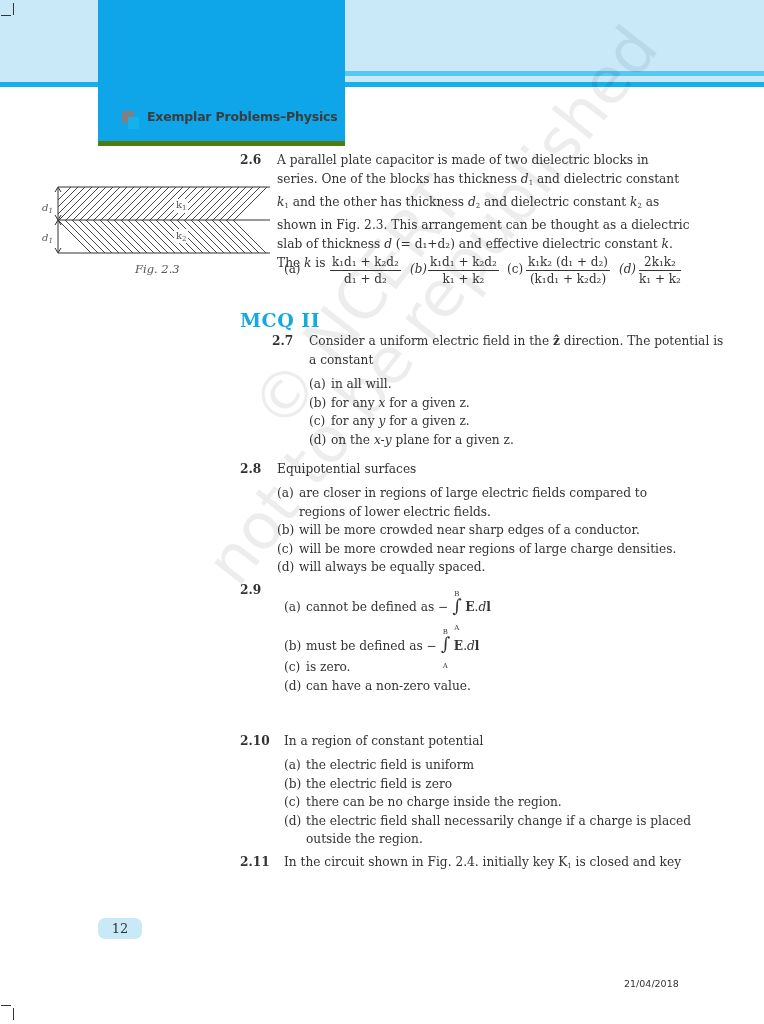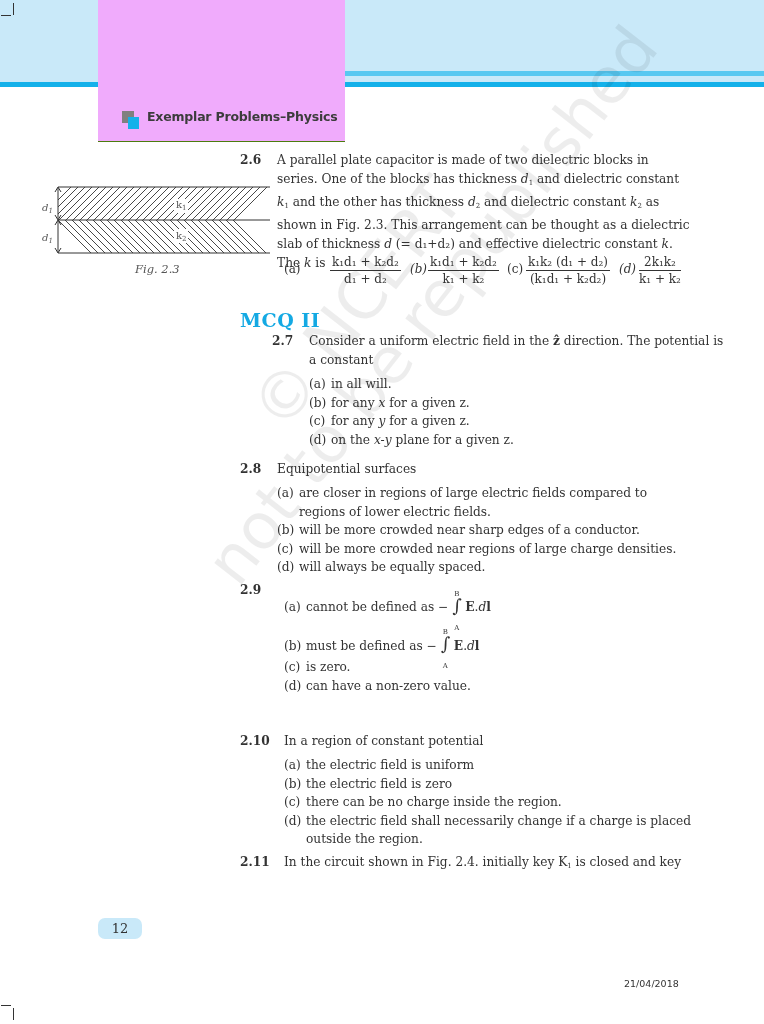--- a/index.html
+++ b/index.html
@@ -6,21 +6,21 @@
   body {
     width:764px; height:1024px; position:relative; overflow:hidden;
     background:#ffffff; font-family:"DejaVu Serif", serif; color:#333;
   }
   .band-top { position:absolute; left:0; top:0; width:764px; height:82px; background:#c9e9f9; }
   .band-line-left { position:absolute; left:0; top:82px; width:98px; height:5px; background:#14b1ea; }
   .band-line-right1 { position:absolute; left:345px; top:71px; width:419px; height:5px; background:#58c8f1; }
   .band-line-right2 { position:absolute; left:345px; top:82px; width:419px; height:5px; background:#14b1ea; }
   .header-box {
     position:absolute; left:98px; top:0; width:247px; height:141px;
-    background:#f0abfc; border-bottom:1px solid #4d7c0f;
+    background:#0ea5e9; border-bottom:5px solid #4d7c0f;
   }
   .header-icon { position:absolute; left:24px; top:111px; width:20px; height:18px; }
   .header-icon .sq1 { position:absolute; left:0; top:0; width:12px; height:12px; background:#808080; }
   .header-icon .sq2 { position:absolute; left:6px; top:6px; width:11px; height:12px; background:#14b1ea; }
   .header-title {
     position:absolute; left:49px; top:109px; font-family:"DejaVu Sans", sans-serif;
     font-size:12.5px; font-weight:bold; color:#3c3c3c; letter-spacing:-0.2px;
   }
   .crop-mark { position:absolute; background:#333; }
 

